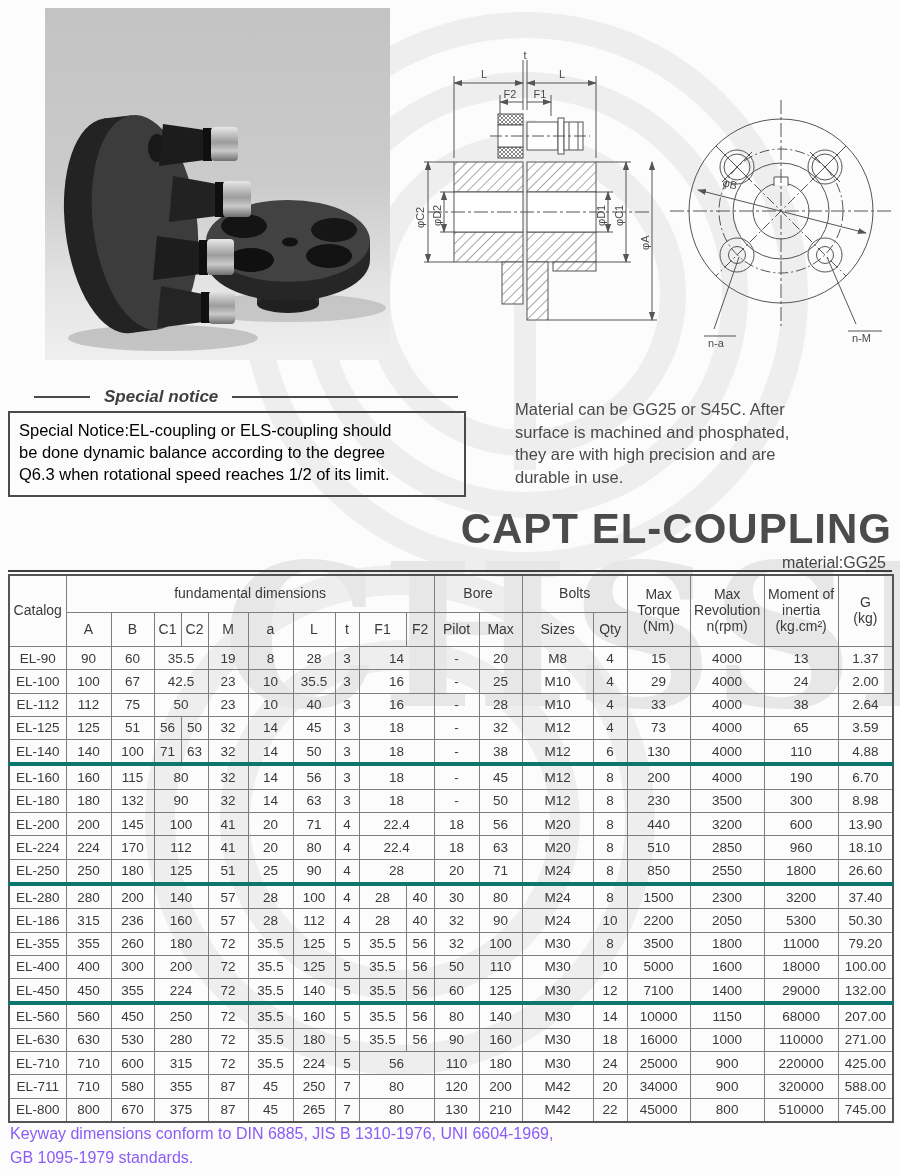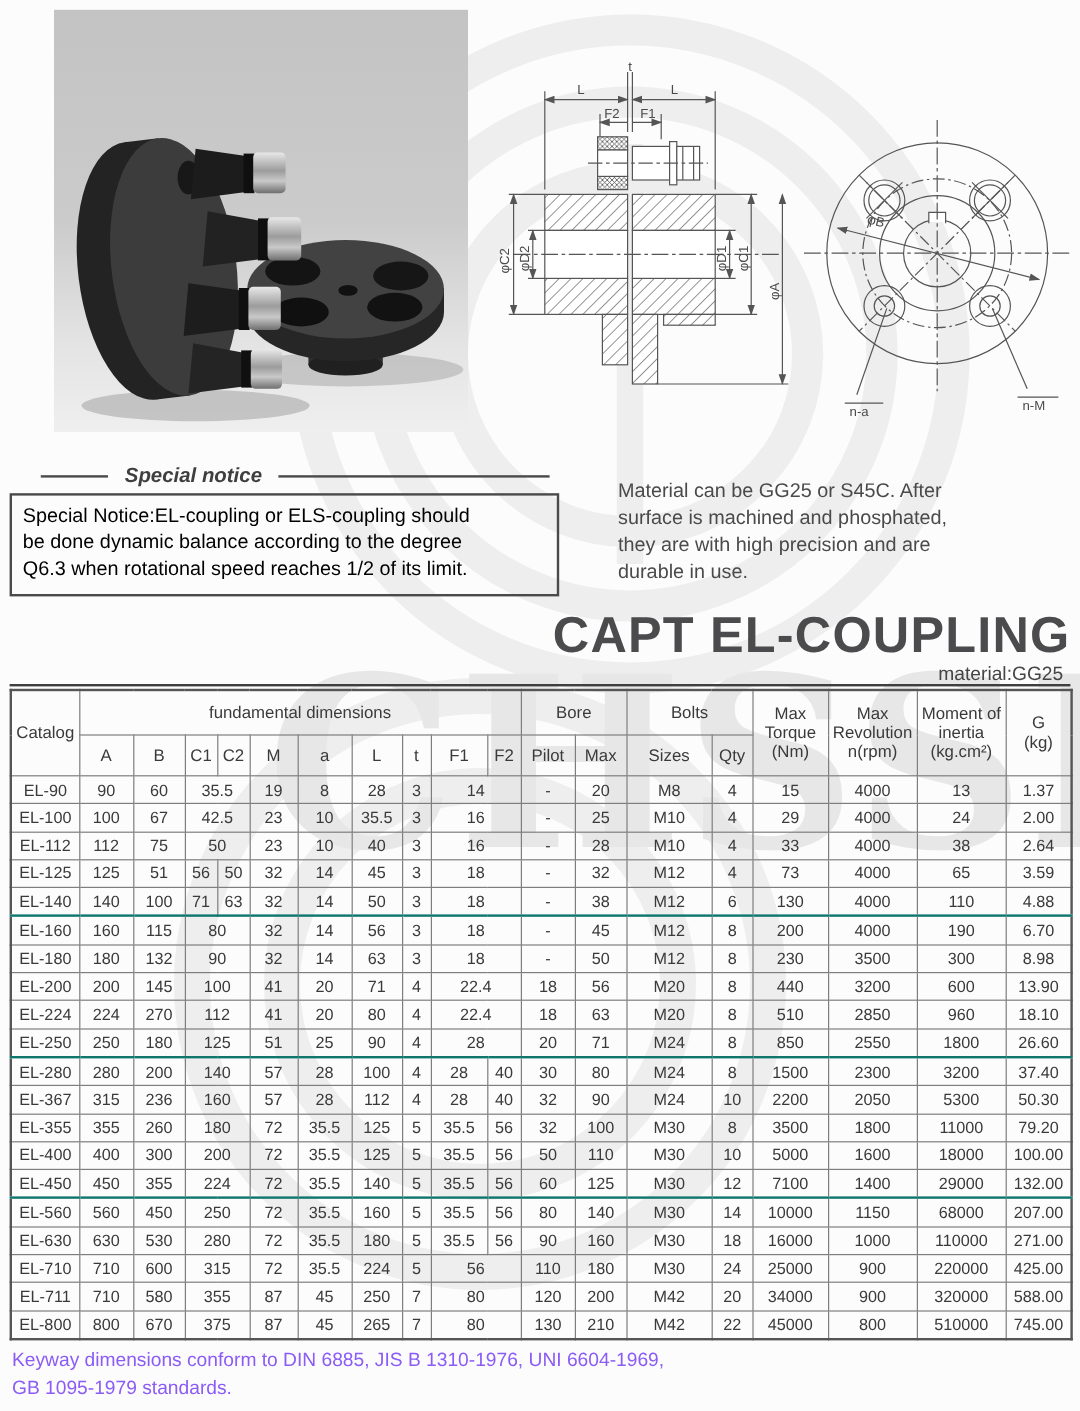--- a/index.html
+++ b/index.html
@@ -48,21 +48,21 @@
   table.spec{border-collapse:collapse; table-layout:fixed; width:884px; background:transparent;}
   table.spec th, table.spec td{
     border:1px solid #7e7e7e; text-align:center; vertical-align:middle;
     padding:0; font-weight:normal; font-size:13.5px; color:#3a3a3a;
     white-space:pre-line; line-height:1.12; overflow:hidden;
   }
   table.spec{border:2px solid #555;}
   thead th.h-group{height:36px; font-size:14px;}
   thead tr.subhead th{height:33px; font-size:14px;}
   tbody td{height:22.3px;}
-  tbody tr.group-start td{border-top:2px solid #0f766e;}
+  tbody tr.group-start td{border-top:4px solid #0f766e;}
 
   
   .footer-note{left:10px; top:1122px; width:870px; font-size:16px; line-height:1.52;
     color:#8b5cf6; white-space:pre-line;}
 </style>
 </head>
 <body>
 
 <div class="page">
 
@@ -508,21 +508,21 @@
               <td>M20</td>
               <td>8</td>
               <td>440</td>
               <td>3200</td>
               <td>600</td>
               <td>13.90</td>
             </tr>
             <tr>
               <td>EL-224</td>
               <td>224</td>
-              <td>270</td>
+              <td>170</td>
               <td colspan="2">112</td>
               <td>41</td>
               <td>20</td>
               <td>80</td>
               <td>4</td>
               <td colspan="2">22.4</td>
               <td>18</td>
               <td>63</td>
               <td>M20</td>
               <td>8</td>
@@ -564,21 +564,21 @@
               <td>30</td>
               <td>80</td>
               <td>M24</td>
               <td>8</td>
               <td>1500</td>
               <td>2300</td>
               <td>3200</td>
               <td>37.40</td>
             </tr>
             <tr>
-              <td>EL-367</td>
+              <td>EL-186</td>
               <td>315</td>
               <td>236</td>
               <td colspan="2">160</td>
               <td>57</td>
               <td>28</td>
               <td>112</td>
               <td>4</td>
               <td>28</td>
               <td>40</td>
               <td>32</td>

